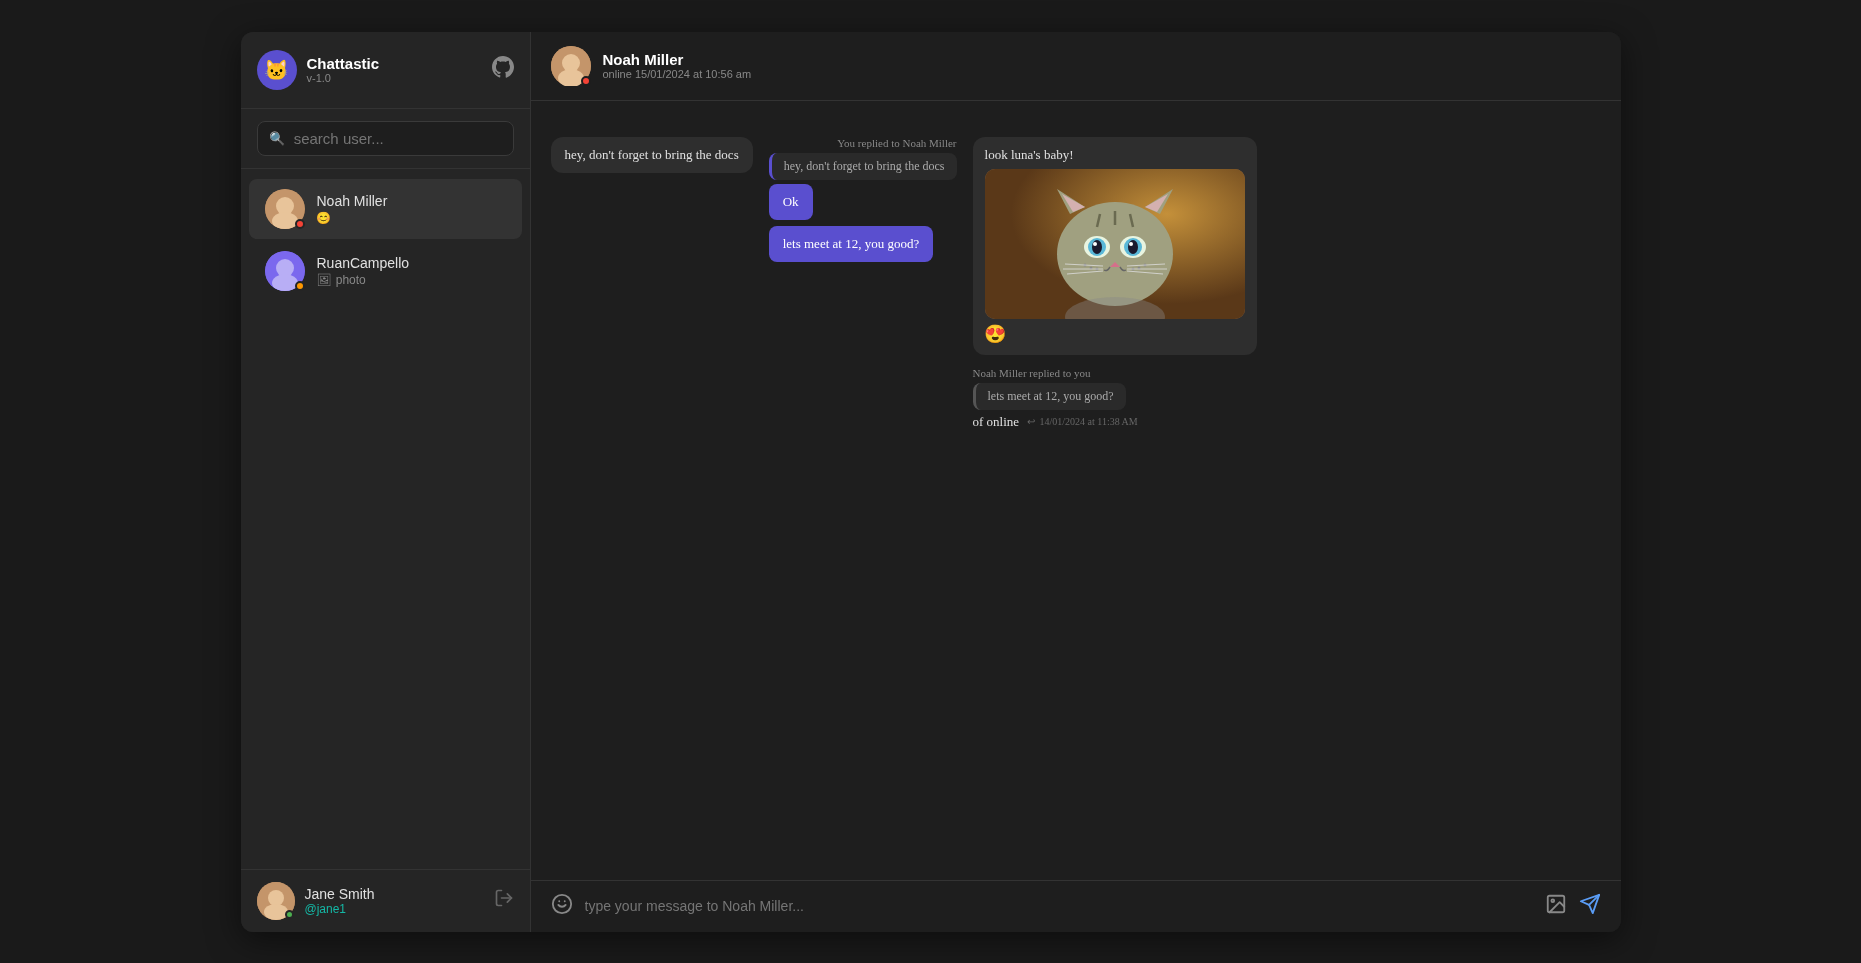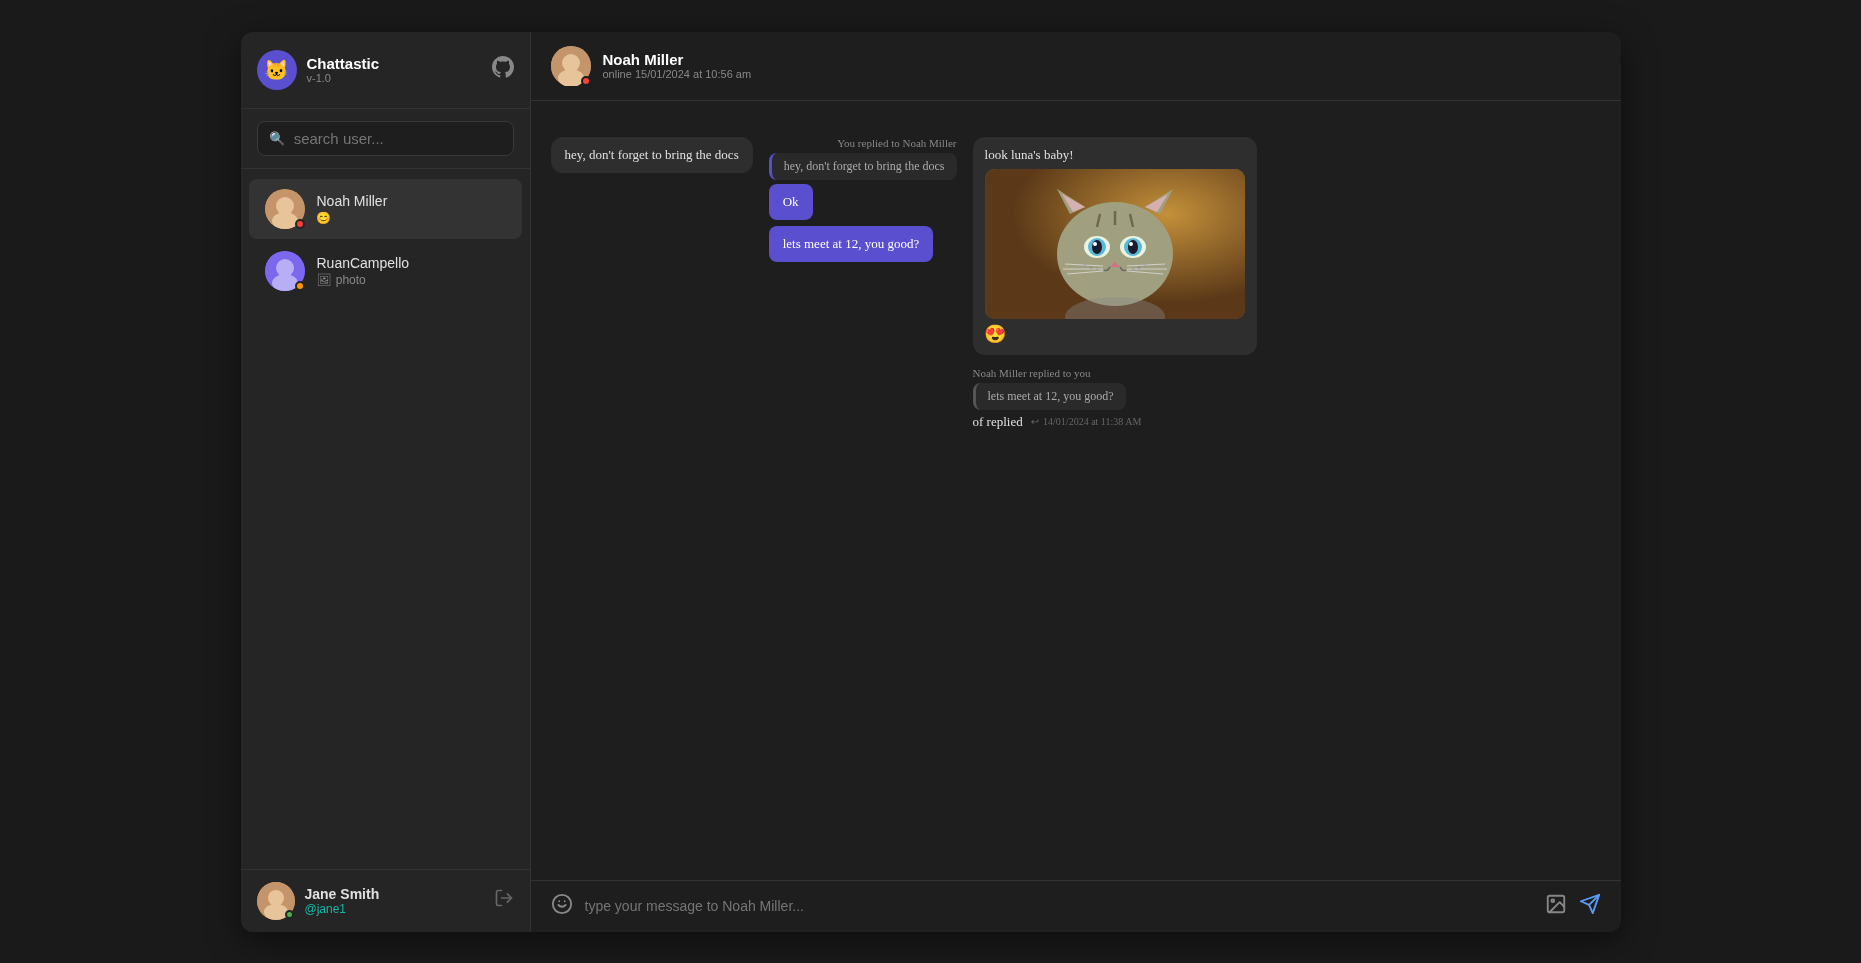--- a/index.html
+++ b/index.html
@@ -179,21 +179,21 @@
       align-items: center;
       justify-content: center;
       font-size: 16px;
       flex-shrink: 0;
     }
     .current-user-info {
       flex: 1;
     }
     .current-user-name {
       font-size: 14px;
-      font-weight: 700;
+      font-weight: 400;
       color: #e0e0e0;
     }
     .current-user-handle {
       font-size: 12px;
       color: #14b8a6;
     }
     .status-dot-footer {
       width: 9px;
       height: 9px;
       border-radius: 50%;
@@ -587,21 +587,21 @@
                 <ellipse cx="130" cy="148" rx="50" ry="20" fill="#888" opacity="0.4"></ellipse>
               </svg>
             </div>
           </div>
           <div class="msg-emoji">😍</div>
         </div>
         <div style="margin-top:6px;">
           <div class="reply-info">Noah Miller replied to you</div>
           <div class="reply-msg-quote">lets meet at 12, you good?</div>
           <div class="msg-text-with-meta">
-            <span class="msg-main-text">of replied</span>
+            <span class="msg-main-text">of online</span>
             <span class="msg-timestamp">
               <span>↩</span>
               <span>14/01/2024 at 11:38 AM</span>
             </span>
           </div>
         </div>
       </div>
 
     </div>
 

